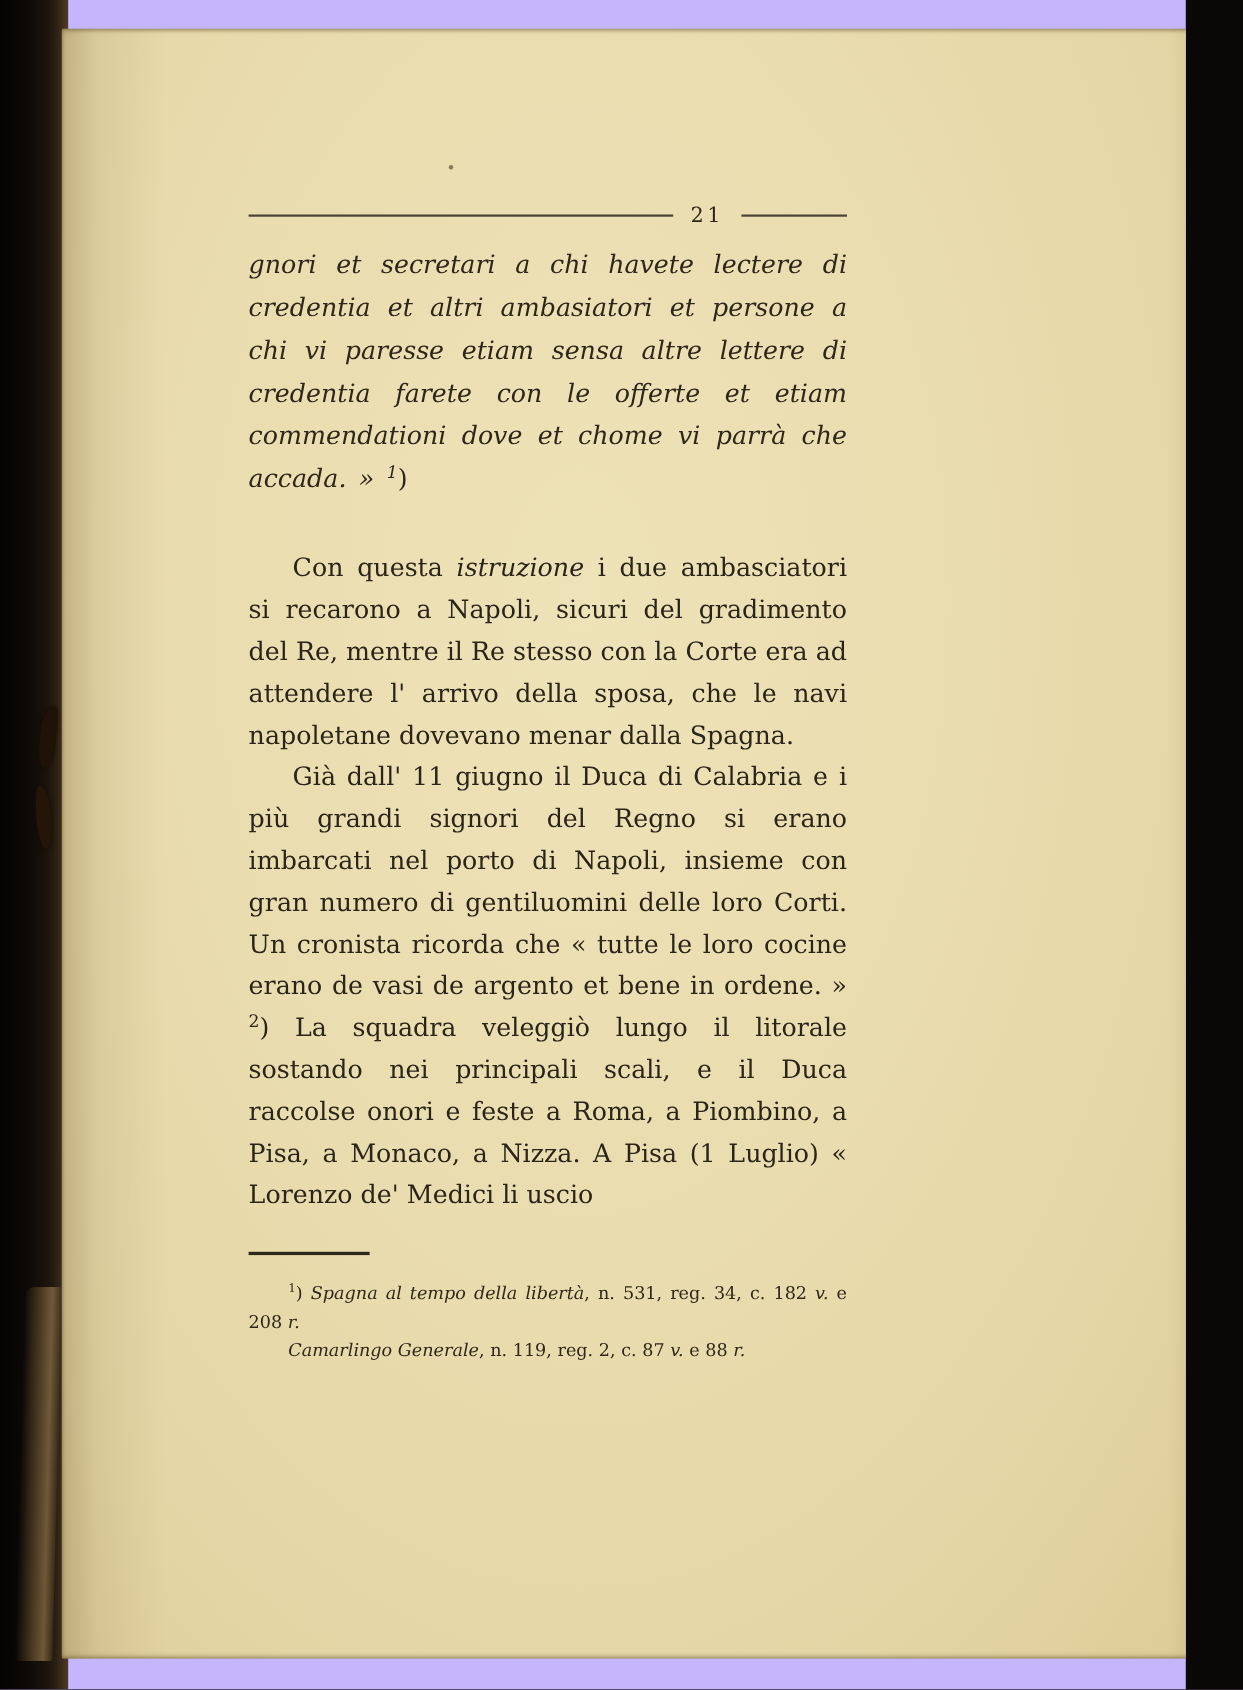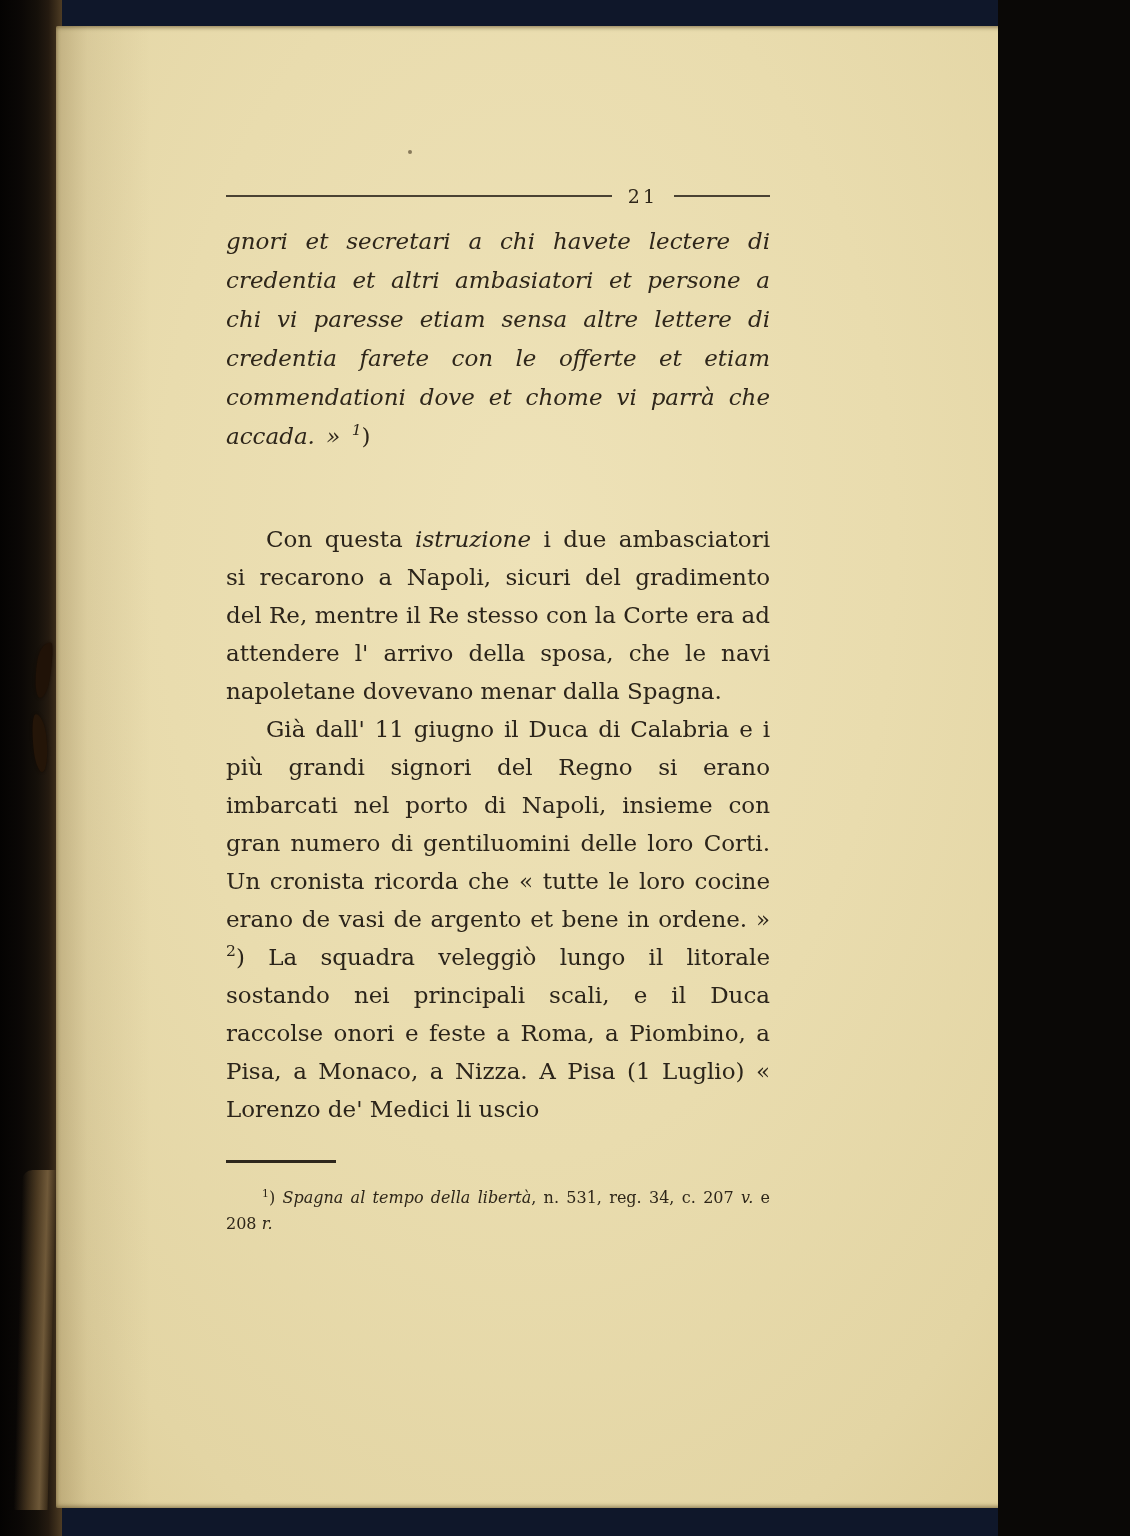--- a/index.html
+++ b/index.html
@@ -2,23 +2,23 @@
 <html><head>
 <meta charset="utf-8">
 <style>
   html, body {
     margin: 0;
     padding: 0;
     background: #0a0806;
   }
   .stage {
     position: relative;
-    width: 998px;
+    width: 1078px;
     height: 1536px;
-    background: #0f172a;
+    background: #c4b5fd;
     overflow: hidden;
     font-family: "DejaVu Serif", serif;
   }
   
   .spine {
     position: absolute;
     left: 0; top: 0;
     width: 62px; height: 100%;
     background: linear-gradient(90deg,
       #040302 0%, #0b0806 35%, #15100a 60%, #241a10 78%, #3a2c1a 90%, #4e3c24 100%);
@@ -80,21 +80,21 @@
     word-spacing: 4px;
     color: #2e261a;
   }
   .para {
     font-size: 23px;
     line-height: 38px;
     text-align: justify;
     text-indent: 40px;
     color: #2b241a;
   }
-  .para-first { margin-top: 64px; }
+  .para-first { margin-top: 42px; }
   .footnote-rule {
     width: 110px;
     height: 3px;
     background: #2e271c;
     margin-top: 32px;
     margin-bottom: 22px;
   }
   .footnote {
     font-size: 16px;
     line-height: 26px;
@@ -153,17 +153,18 @@
         <div class="rule rule-right"></div>
       </div>
 
       <div class="quote"><span class="seg-italic">gnori et secretari a chi havete lectere di credentia et altri ambasiatori et persone a chi vi paresse etiam sensa altre lettere di credentia farete con le offerte et etiam commendationi dove et chome vi parrà che accada. » </span><span class="seg-sup">1</span><span class="seg-normal">)</span></div>
 
       <div class="para para-first"><span class="seg-normal">Con questa </span><span class="seg-italic">istruzione</span><span class="seg-normal"> i due ambasciatori si recarono a Napoli, sicuri del gradimento del Re, mentre il Re stesso con la Corte era ad attendere l' arrivo della sposa, che le navi napoletane dovevano menar dalla Spagna.</span></div>
       <div class="para"><span class="seg-normal">Già dall' 11 giugno il Duca di Calabria e i più grandi signori del Regno si erano imbarcati nel porto di Napoli, insieme con gran numero di gentiluomini delle loro Corti. Un cronista ricorda che « tutte le loro cocine erano de vasi de argento et bene in ordene. » </span><span class="seg-sup">2</span><span class="seg-normal">) La squadra veleggiò lungo il litorale sostando nei principali scali, e il Duca raccolse onori e feste a Roma, a Piombino, a Pisa, a Monaco, a Nizza. A Pisa (1 Luglio) « Lorenzo de' Medici li uscio</span></div>
 
       <div class="footnote-rule"></div>
 
-      <div class="footnote"><span class="seg-sup">1</span><span class="seg-normal">) </span><span class="seg-italic">Spagna al tempo della libertà</span><span class="seg-normal">, n. 531, reg. 34, c. 207 </span><span class="seg-italic">v.</span><span class="seg-normal"> e 208 </span><span class="seg-italic">r.</span></div>
+      <div class="footnote"><span class="seg-sup">1</span><span class="seg-normal">) </span><span class="seg-italic">Spagna al tempo della libertà</span><span class="seg-normal">, n. 531, reg. 34, c. 182 </span><span class="seg-italic">v.</span><span class="seg-normal"> e 208 </span><span class="seg-italic">r.</span></div>
+      <div class="footnote"><span class="seg-italic">Camarlingo Generale</span><span class="seg-normal">, n. 119, reg. 2, c. 87 </span><span class="seg-italic">v.</span><span class="seg-normal"> e 88 </span><span class="seg-italic">r.</span></div>
 
     </div>
   </div>
 </div>
 
 </body></html>

